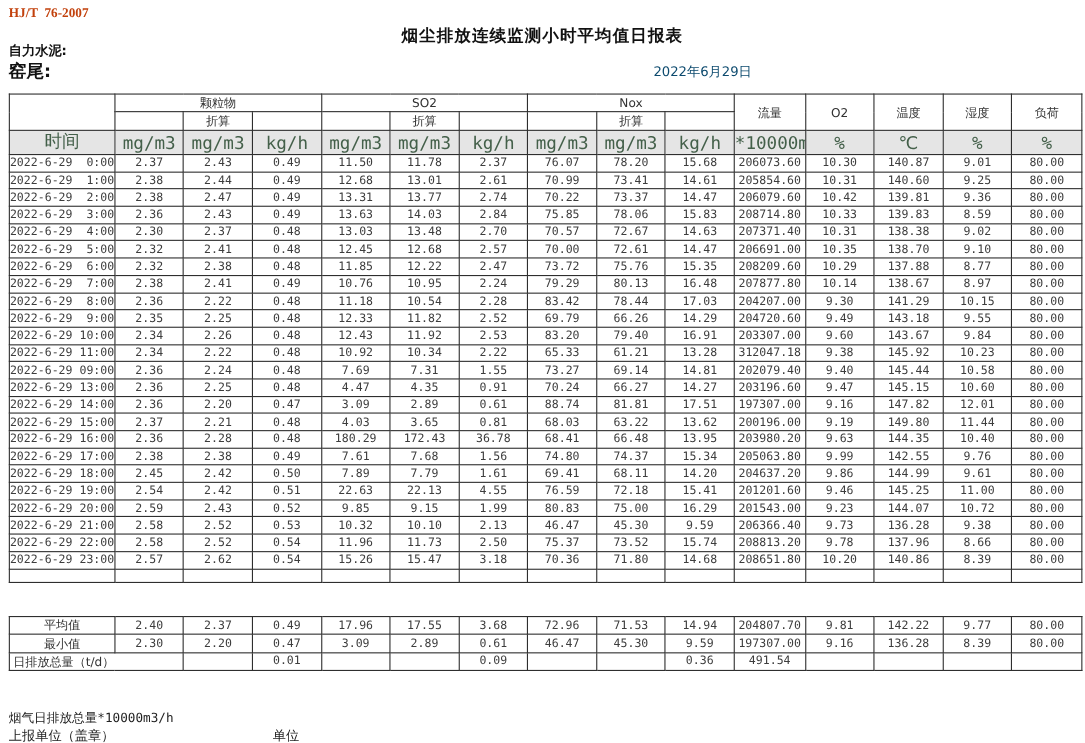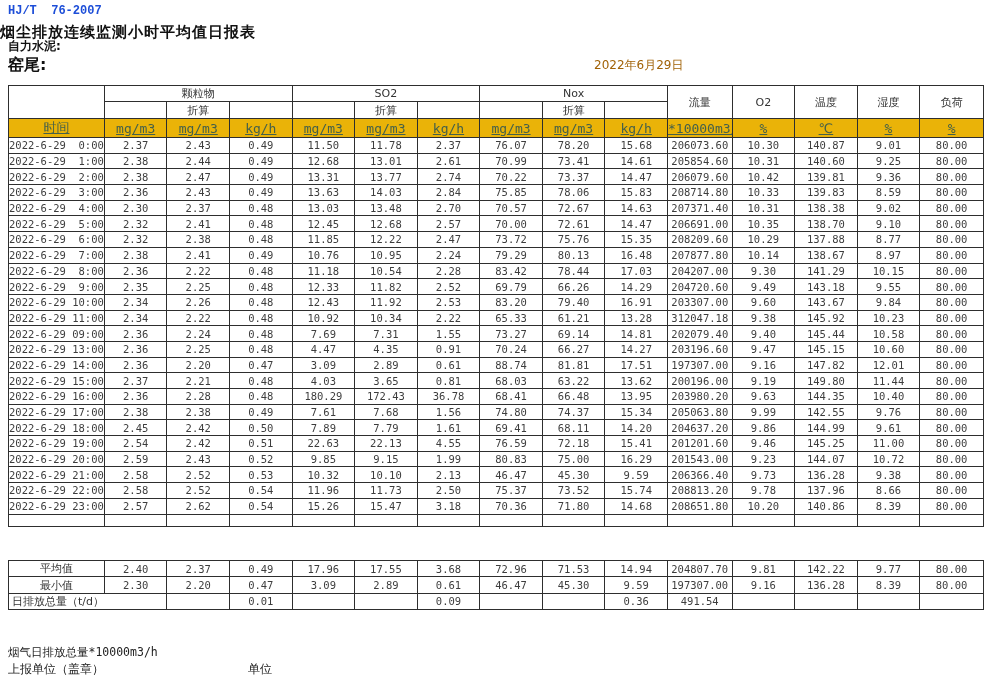--- a/index.html
+++ b/index.html
@@ -1,33 +1,33 @@
 <!DOCTYPE html>
 <html><head>
 <meta charset="utf-8">
 <style>
   html,body{margin:0;padding:0;background:#fff;}
   body{width:986px;height:675px;font-family:"DejaVu Sans","Liberation Sans",sans-serif;color:#333;}
   .page{position:relative;width:986px;height:675px;overflow:hidden;background:#fff;}
-  .std{position:absolute;left:8px;top:4px;font-size:12px;font-weight:bold;color:#1d4ed8;
-       font-family:Liberation Mono, monospace;white-space:pre;text-align:center;}
-  .title{position:absolute;left:0;top:23px;width:100%;text-align:left;font-size:15px;
+  .std{position:absolute;left:8px;top:4px;font-size:12px;font-weight:bold;color:#c2410c;
+       font-family:Liberation Serif, serif;white-space:pre;text-align:center;}
+  .title{position:absolute;left:0;top:23px;width:100%;text-align:center;font-size:15px;
          font-weight:bold;color:#111;letter-spacing:1px;}
   .company{position:absolute;left:8px;top:38px;font-size:12px;font-weight:bold;color:#111;}
   .site{position:absolute;left:8px;top:55px;font-size:16px;font-weight:bold;color:#111;}
-  .date{position:absolute;left:594px;top:57px;font-size:12px;color:#a16207;}
+  .date{position:absolute;left:594px;top:57px;font-size:12px;color:#0c4a6e;}
   table{border-collapse:collapse;table-layout:fixed;width:976px;}
   .main{position:absolute;left:8px;top:85px;}
   .summary{position:absolute;left:8px;top:560px;}
   th,td{border:1px solid #2e2e2e;text-align:center;padding:0;overflow:hidden;
         font-weight:normal;font-size:10.5px;color:#3d3d3d;white-space:nowrap;}
   thead tr.grp th{height:15px;font-size:11px;color:#333;}
   thead tr.conv th{height:16px;font-size:11px;color:#333;}
-  tr.units th{height:18px;background:#eab308;color:#44604a;font-size:13px;
-              font-family:"DejaVu Sans Mono","DejaVu Sans",monospace;text-decoration:underline;}
+  tr.units th{height:18px;background:#e5e5e5;color:#44604a;font-size:16px;
+              font-family:"DejaVu Sans Mono","DejaVu Sans",monospace;}
   tbody td{height:14.7px;font-family:"DejaVu Sans Mono","DejaVu Sans",monospace;}
   tbody td.time{white-space:pre;}
   tbody td.slabel{font-family:"DejaVu Sans","Liberation Sans",sans-serif;font-size:11px;color:#333;}
   tbody td.total-label{text-align:left;padding-left:3px;
         font-family:"DejaVu Sans","Liberation Sans",sans-serif;font-size:11px;color:#333;margin-left:32px;}
   tr.empty-row td{height:11px;}
   .summary tbody td{height:15.4px;}
   .f1{position:absolute;left:8px;top:645px;font-size:11.5px;color:#222;
       font-family:"DejaVu Sans Mono","DejaVu Sans",monospace;}
   .f2{position:absolute;left:8px;top:661px;font-size:12px;color:#222;}

